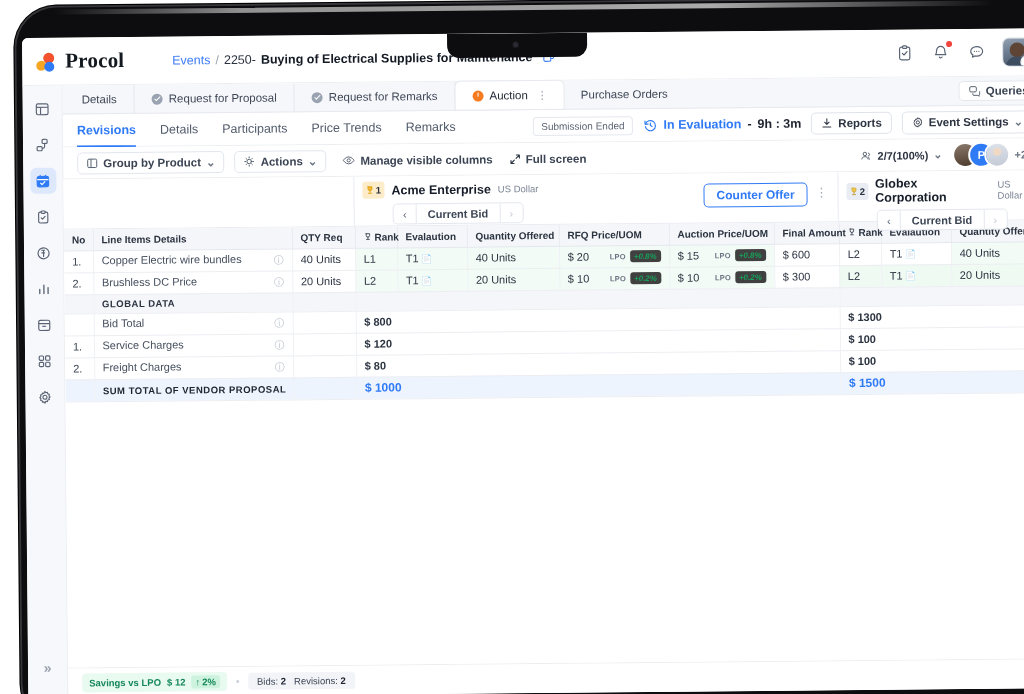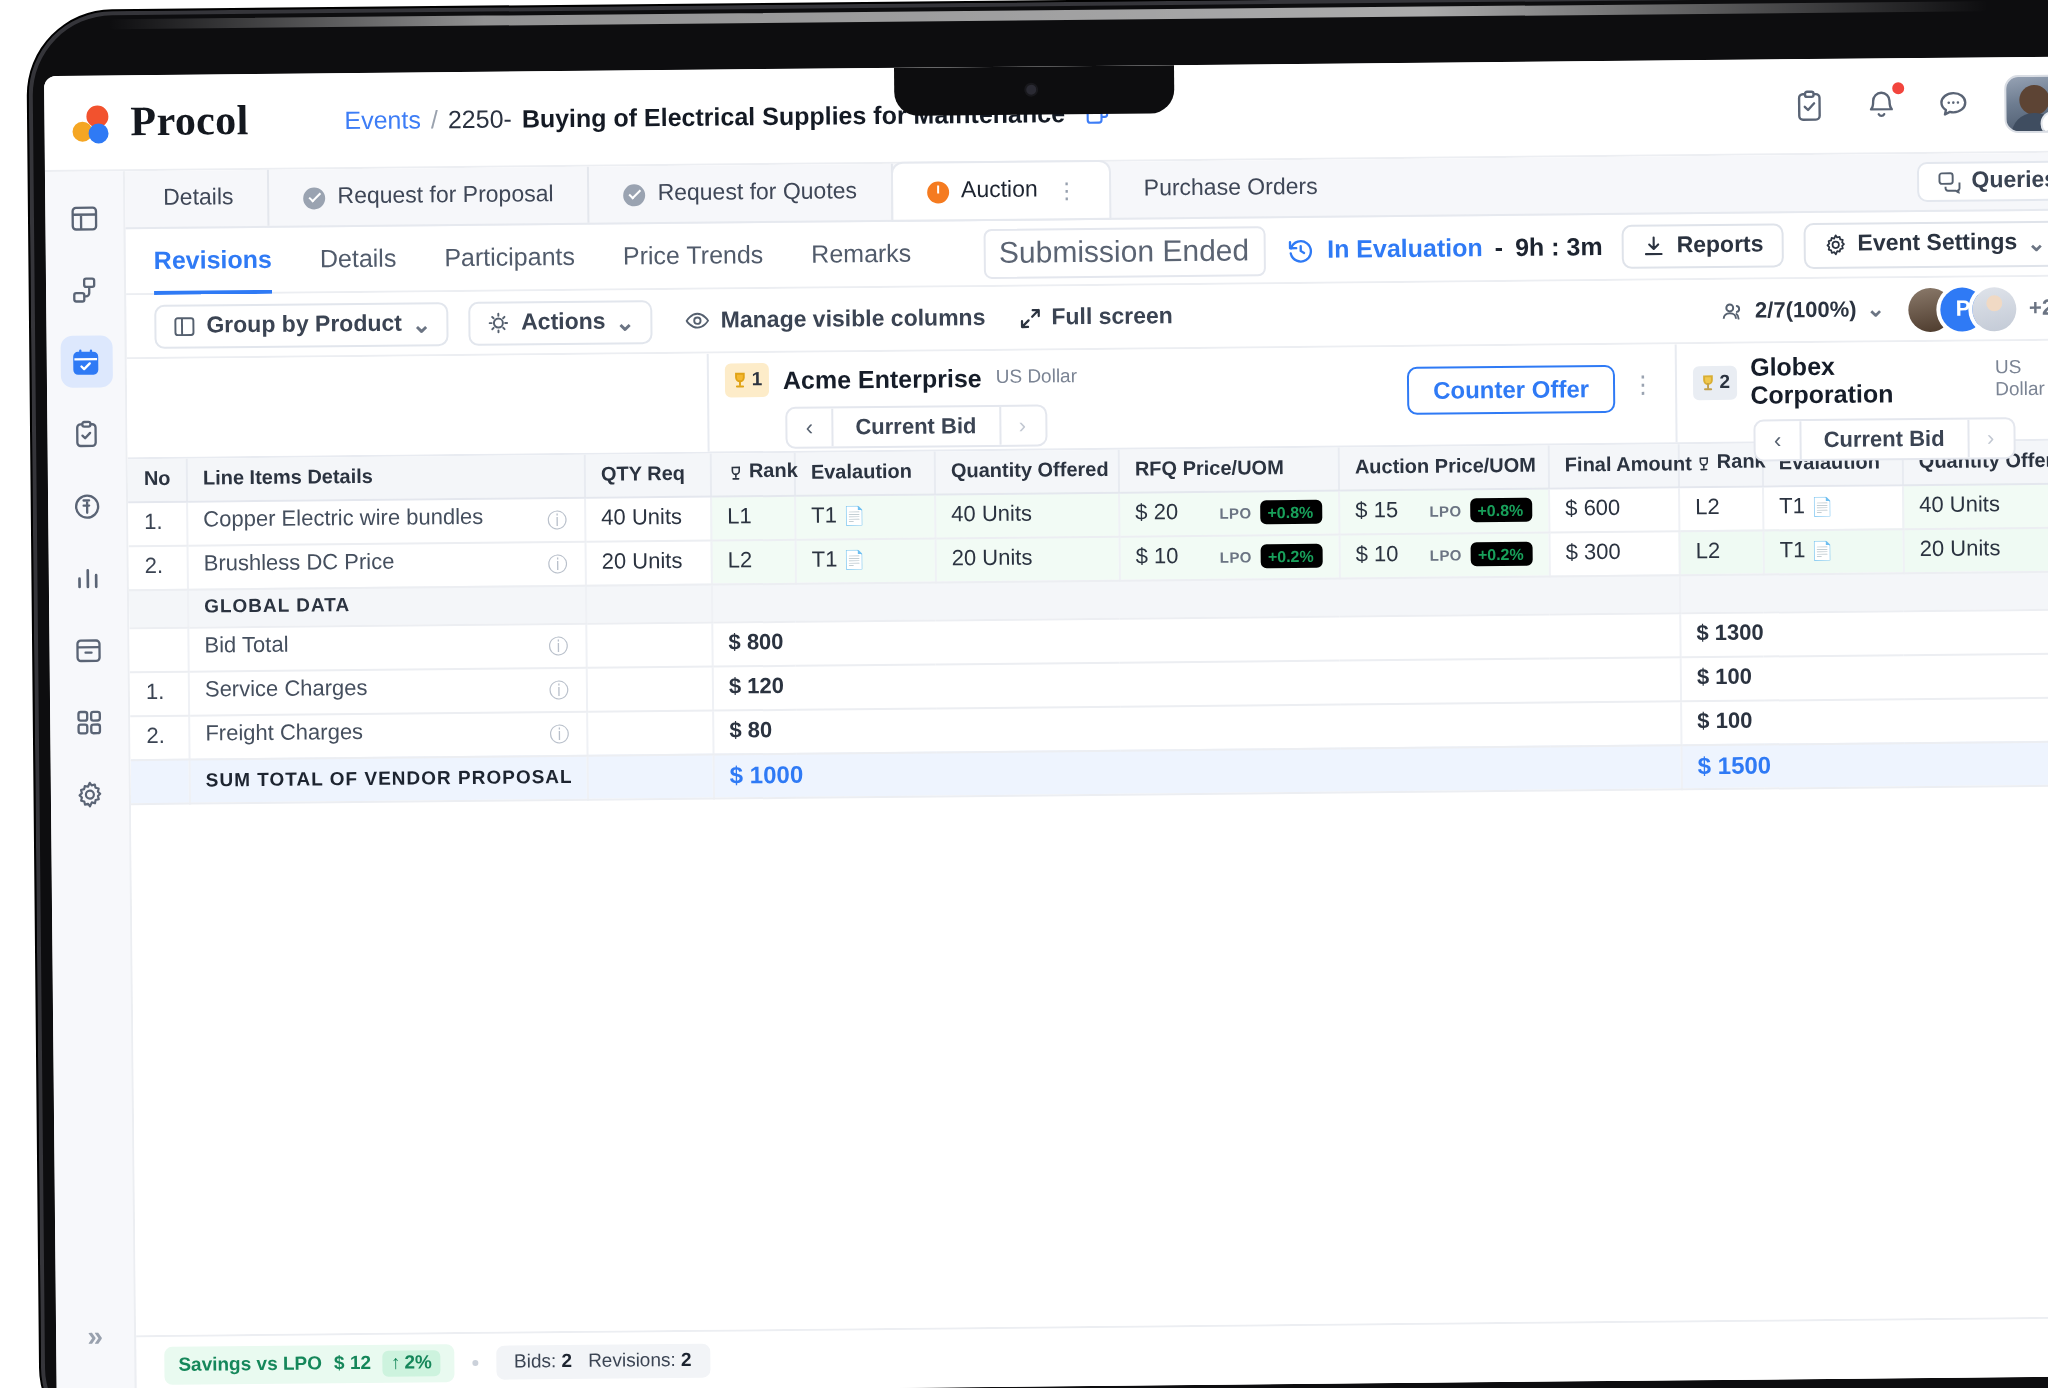--- a/index.html
+++ b/index.html
@@ -140,21 +140,21 @@
   }
 
   .subtabs-row {
     height: 33px; display: flex; align-items: center;
     border-bottom: 1px solid #eceef2; padding: 0 14px; gap: 24px; background: #fff;
   }
   .subtab { font-size: 12.5px; color: #515b6b; height: 33px; display: flex; align-items: center; }
   .subtab.active { color: #2f7af5; font-weight: 700; box-shadow: inset 0 -2px 0 #2f7af5; }
   .sub-right { margin-left: auto; display: flex; align-items: center; gap: 10px; }
   .chip-grey {
-    font-size: 15px; color: #5b6473; border: 1px solid #e4e7ee; border-radius: 4px;
+    font-size: 10px; color: #5b6473; border: 1px solid #e4e7ee; border-radius: 4px;
     padding: 3px 7px; background: #fff;
   }
   .eval-status { display: flex; align-items: center; gap: 6px; font-size: 12.5px; }
   .eval-blue { color: #2f7af5; font-weight: 700; }
   .eval-dark { color: #1d2430; font-weight: 700; }
   .btn-outline {
     display: flex; align-items: center; gap: 5px;
     border: 1px solid #dfe3ea; border-radius: 5px; padding: 4px 9px;
     font-size: 11.5px; color: #2b3340; font-weight: 700; background: #fff;
   }
@@ -223,21 +223,21 @@
     padding: 0 8px; white-space: nowrap; vertical-align: middle;
   }
   td.c-no { color: #3b4453; }
   td.c-name { color: #454f5e; }
   .info-ic { float: right; color: #b9c0cb; font-size: 10px; margin-top: 1px; }
   .tint-green { background: #f2fbf5; }
   .tint-green-2 { background: #effaf3; }
   .cell-flex { display: flex; align-items: center; justify-content: space-between; gap: 6px; }
   .lpo-tag { display: inline-flex; align-items: center; gap: 4px; }
   .lpo-word { font-size: 7.5px; color: #6b7483; font-weight: 700; letter-spacing: .2px; }
-  .lpo-pct { font-size: 8px; font-weight: 700; color: #18a05a; background: #000000; border-radius: 3px; padding: 1.5px 4px; }
+  .lpo-pct { font-size: 8px; font-weight: 700; color: #18a05a; background: #404040; border-radius: 3px; padding: 1.5px 4px; font-style: italic; }
   .doc-ic { color: #8b94a2; font-size: 9px; margin-left: 3px; }
 
   .gd-row td { background: #f4f6f9; font-size: 9.5px; font-weight: 700; letter-spacing: .5px; color: #2b3340; height: 19px; }
   .sum-row td { background: #eef4fe; font-size: 9.5px; font-weight: 700; letter-spacing: .5px; color: #1d2430; height: 22px; border-top: 1px solid #dde4ee; }
   .sum-row td.money { color: #2f7af5; font-size: 12px; letter-spacing: 0; }
   .money-b { font-weight: 700; font-size: 11px; }
 
   
   .footer {
     height: 30px; display: flex; align-items: center; gap: 9px;
@@ -391,21 +391,21 @@
       <div class="tabs-row">
         <div class="tab">
           <span>Details</span>
         </div>
         <div class="tab">
           <span class="tab-check"></span>
           <span>Request for Proposal</span>
         </div>
         <div class="tab">
           <span class="tab-check"></span>
-          <span>Request for Quotes</span>
+          <span>Request for Remarks</span>
         </div>
         <div class="tab active">
           <span class="tab-live"></span>
           <span>Auction</span>
           <span class="kebab">⋮</span>
         </div>
         <div class="tab" style="border-right:none">
           <span>Purchase Orders</span>
         </div>
         <div class="queries-btn">

